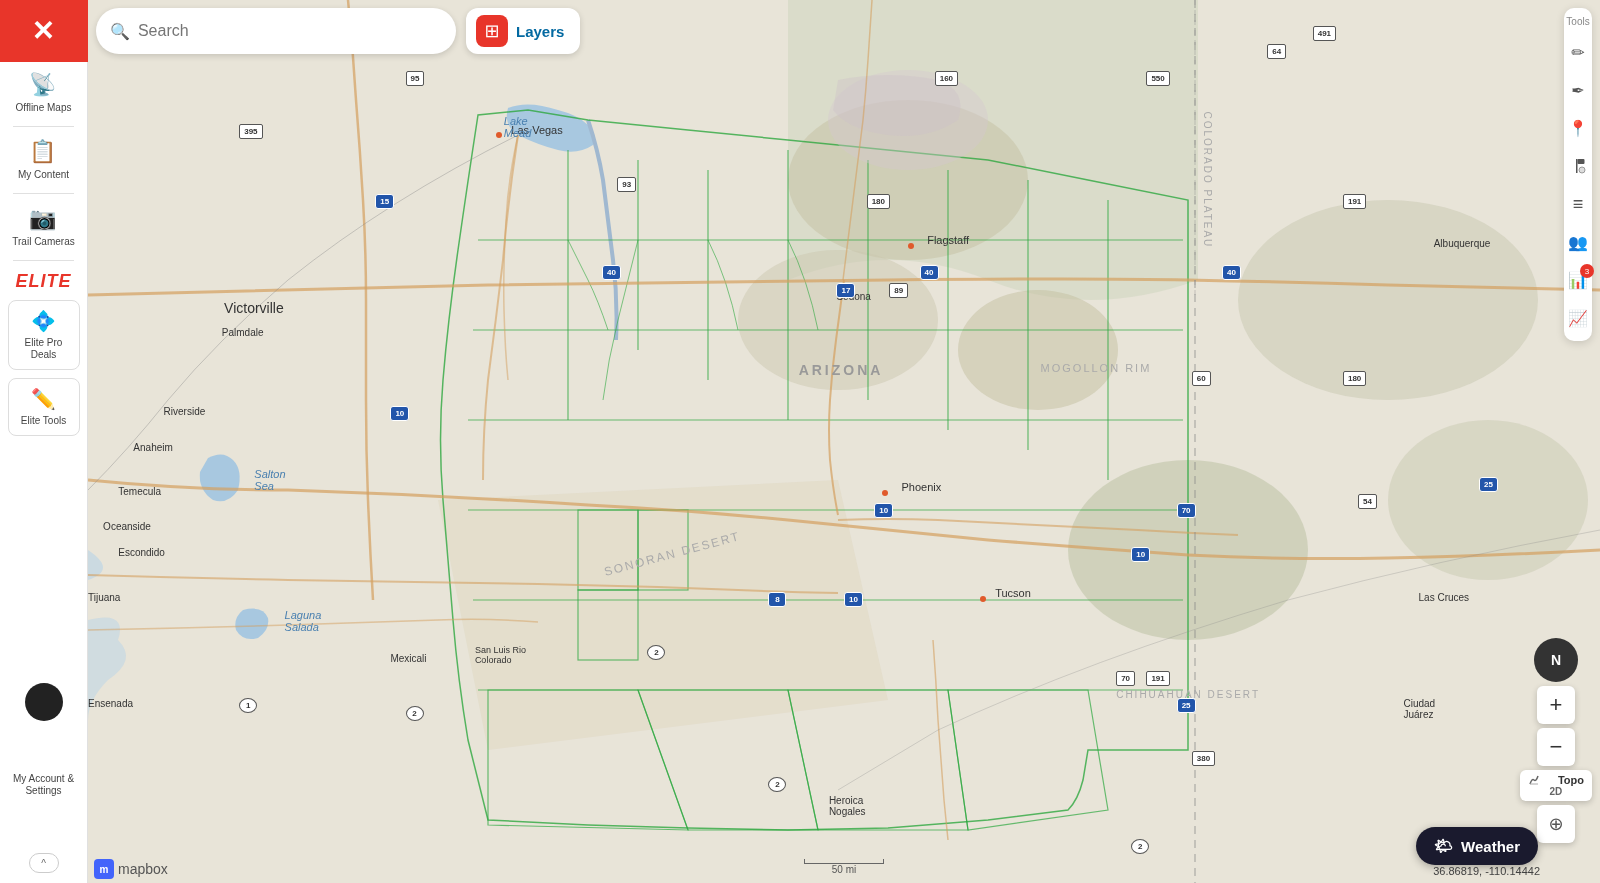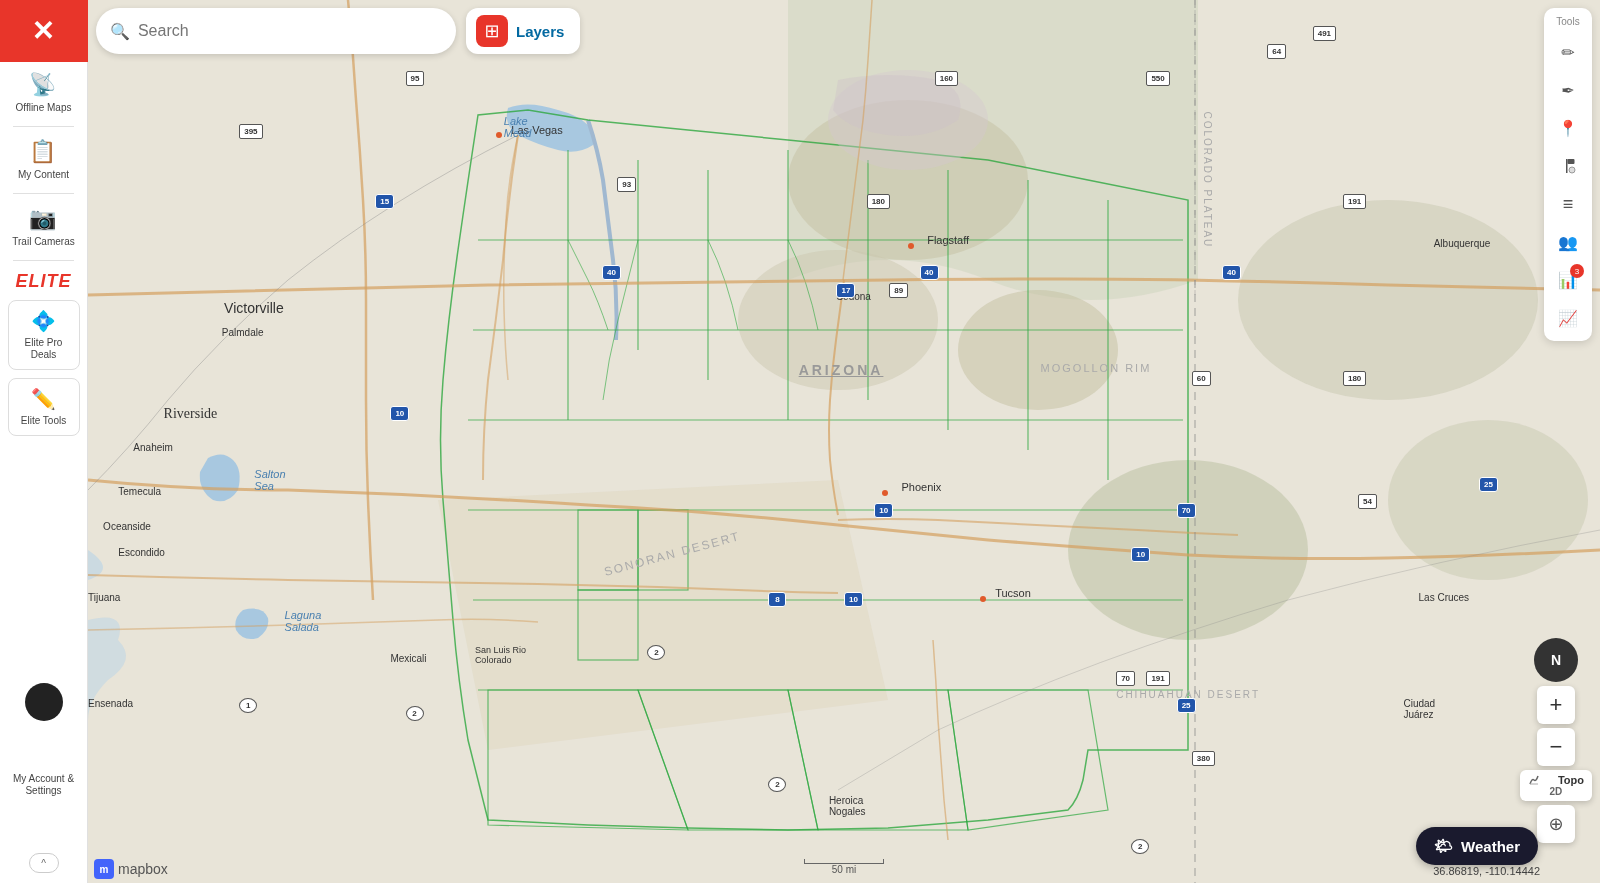--- a/index.html
+++ b/index.html
@@ -242,21 +242,21 @@
       position: absolute;
       top: 8px;
       right: 8px;
       background: white;
       border-radius: 10px;
       box-shadow: 0 2px 8px rgba(0,0,0,0.15);
       display: flex;
       flex-direction: column;
       align-items: center;
       padding: 4px 12px;
-      width: 48px;
+      width: 28px;
       z-index: 50;
     }
 
     .tools-label {
       font-size: 10px;
       color: #888;
       padding: 4px 0 6px 0;
       font-weight: 500;
     }
 
@@ -621,35 +621,35 @@
     <div class="city-label" style="top:33%;left:49.5%;font-size:10px;">Sedona</div>
 
     <div class="city-dot" style="top:67.5%;left:59%;"></div>
     <div class="city-label" style="top:66.5%;left:60%;">Tucson</div>
 
     <div class="city-dot" style="top:15%;left:27%;"></div>
     <div class="city-label" style="top:14%;left:28%;">Las Vegas</div>
 
     <div class="city-label" style="top:37%;left:7%;font-size:10px;margin-left:28px;">Palmdale</div>
     <div class="city-label" style="top:34%;left:9%;font-size:14px;">Victorville</div>
-    <div class="city-label" style="top:46%;left:5%;font-size:14px;font-family:Liberation Serif, serif;">Riverside</div>
+    <div class="city-label" style="top:46%;left:5%;font-size:10px;">Riverside</div>
     <div class="city-label" style="top:50%;left:3%;font-size:10px;">Anaheim</div>
     <div class="city-label" style="top:55%;left:2%;font-size:10px;">Temecula</div>
     <div class="city-label" style="top:59%;left:1%;font-size:10px;">Oceanside</div>
     <div class="city-label" style="top:62%;left:2%;font-size:10px;">Escondido</div>
     <div class="city-label" style="top:67%;left:0%;font-size:10px;">Tijuana</div>
     <div class="city-label" style="top:79%;left:0%;font-size:10px;">Ensenada</div>
     <div class="city-label" style="top:73%;left:24%;font-size:9px;margin-left:24px;">San Luis Rio<br>Colorado</div>
     <div class="city-label" style="top:74%;left:20%;font-size:10px;">Mexicali</div>
     <div class="city-label" style="top:90%;left:49%;font-size:10px;">Heroica<br>Nogales</div>
     <div class="city-label" style="top:27%;left:89%;font-size:10px;">Albuquerque</div>
     <div class="city-label" style="top:67%;left:88%;font-size:10px;">Las Cruces</div>
     <div class="city-label" style="top:79%;left:87%;font-size:10px;">Ciudad<br>Juárez</div>
 
-    <div class="region-label" style="top:41%;left:47%;text-decoration:underline;">ARIZONA</div>
+    <div class="region-label" style="top:41%;left:47%;">ARIZONA</div>
     <div class="sub-region-label" style="top:62%;left:34%;transform:rotate(-15deg);font-size:12px;">SONORAN DESERT</div>
     <div class="sub-region-label" style="top:41%;left:63%;font-size:11px;">MOGOLLON RIM</div>
     <div class="sub-region-label" style="top:12%;left:74%;transform:rotate(90deg);font-size:10px;transform-origin:left center;">COLORADO PLATEAU</div>
     <div class="sub-region-label" style="top:78%;left:68%;font-size:10px;">CHIHUAHUAN DESERT</div>
 
     <div class="water-label" style="top:13%;left:27.5%;">Lake<br>Mead</div>
     <div class="water-label" style="top:53%;left:11%;">Salton<br>Sea</div>
     <div class="water-label" style="top:69%;left:13%;">Laguna<br>Salada</div>
 
     <div class="hwy-shield" style="top:30%;left:34%;">

